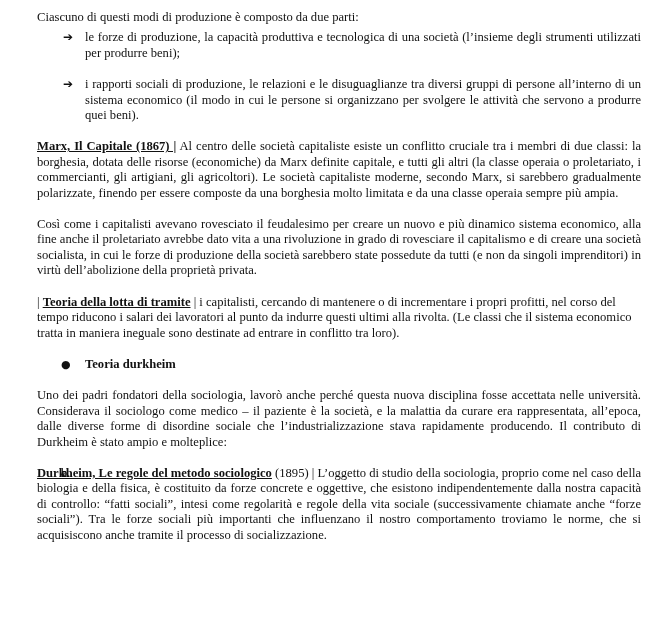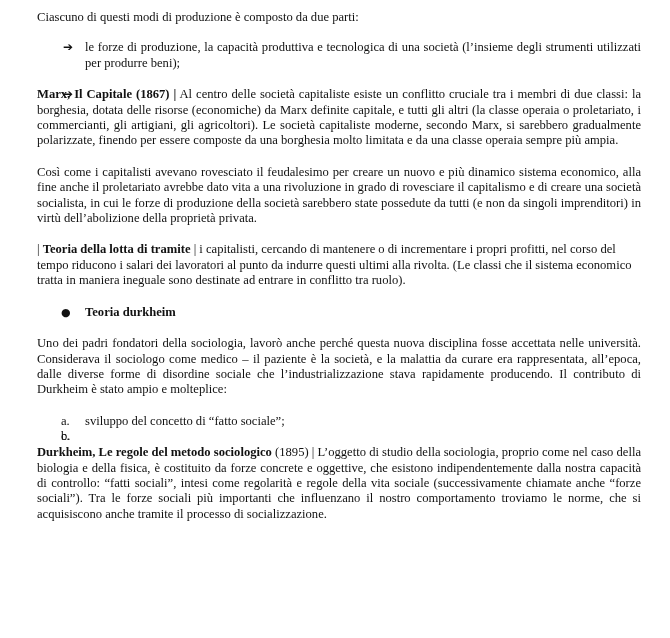--- a/index.html
+++ b/index.html
@@ -17,42 +17,42 @@
       color: #111111;
     }
     .page {
       position: relative;
       padding: 10px 29px 0 37px;
       box-sizing: border-box;
       width: 670px;
     }
     p { margin: 0; }
     .justify { text-align: justify; }
-    .intro { margin-bottom: 15px; }
+    .intro { margin-bottom: 5px; }
     .arrow-list {
       list-style: none;
       margin: 0;
       padding: 0;
     }
     .arrow-item {
       position: relative;
       padding-left: 48px;
       margin-bottom: 16px;
     }
     .arrow-item .arrow {
       position: absolute;
       left: 26px;
       top: 0;
       font-family: "DejaVu Sans", sans-serif;
       font-weight: bold;
       font-size: 12px;
     }
     .arrow-list .arrow-item:last-child { margin-bottom: 16px; }
     .para { margin-bottom: 16px; }
-    b { font-weight: bold; }
+    b { font-weight: bold; text-decoration: underline; }
     .bullet-heading {
       position: relative;
       padding-left: 48px;
       margin-bottom: 16px;
       font-weight: bold;
     }
     .bullet-heading .dot {
       position: absolute;
       left: 24px;
       top: 0;
@@ -82,44 +82,44 @@
 
   <p class="intro">Ciascuno di questi modi di produzione è composto da due parti:</p>
 
   <ul class="arrow-list">
     <li class="arrow-item justify">
       <span class="arrow">➔</span>
       <span>le forze di produzione, la capacità produttiva e tecnologica di una società (l’insieme degli strumenti utilizzati per produrre beni);</span>
     </li>
     <li class="arrow-item justify">
       <span class="arrow">➔</span>
+      <span>i rapporti sociali di produzione, le relazioni e le disuguaglianze tra diversi gruppi di persone all’interno di un sistema economico (il modo in cui le persone si organizzano per svolgere le attività che servono a produrre quei beni).</span>
     </li>
   </ul>
 
   <p class="para justify">
     <b>Marx, Il Capitale (1867) |</b><span> Al centro delle società capitaliste esiste un conflitto cruciale tra i membri di due classi: la borghesia, dotata delle risorse (economiche) da Marx definite capitale, e tutti gli altri (la classe operaia o proletariato, i commercianti, gli artigiani, gli agricoltori). Le società capitaliste moderne, secondo Marx, si sarebbero gradualmente polarizzate, finendo per essere composte da una borghesia molto limitata e da una classe operaia sempre più ampia.</span>
   </p>
 
   <p class="para justify">Così come i capitalisti avevano rovesciato il feudalesimo per creare un nuovo e più dinamico sistema economico, alla fine anche il proletariato avrebbe dato vita a una rivoluzione in grado di rovesciare il capitalismo e di creare una società socialista, in cui le forze di produzione della società sarebbero state possedute da tutti (e non da singoli imprenditori) in virtù dell’abolizione della proprietà privata.</p>
 
   <p class="para">
-    <span>| </span><b>Teoria della lotta di tramite</b><span> | i capitalisti, cercando di mantenere o di incrementare i propri profitti, nel corso del tempo riducono i salari dei lavoratori al punto da indurre questi ultimi alla rivolta. (Le classi che il sistema economico tratta in maniera ineguale sono destinate ad entrare in conflitto tra ruolo).</span>
+    <span>| </span><b>Teoria della lotta di tramite</b><span> | i capitalisti, cercando di mantenere o di incrementare i propri profitti, nel corso del tempo riducono i salari dei lavoratori al punto da indurre questi ultimi alla rivolta. (Le classi che il sistema economico tratta in maniera ineguale sono destinate ad entrare in conflitto tra loro).</span>
   </p>
 
   <div class="bullet-heading">
     <span class="dot">●</span>
     <span>Teoria durkheim</span>
   </div>
 
   <p class="para justify">Uno dei padri fondatori della sociologia, lavorò anche perché questa nuova disciplina fosse accettata nelle università. Considerava il sociologo come medico – il paziente è la società, e la malattia da curare era rappresentata, all’epoca, dalle diverse forme di disordine sociale che l’industrializzazione stava rapidamente producendo. Il contributo di Durkheim è stato ampio e molteplice:</p>
 
   <ol class="alpha-list">
     <li class="alpha-item">
       <span class="marker">a.</span>
-      <span>sviluppo del concetto di “fatto sociale”;</span>
     </li>
     <li class="alpha-item">
       <span class="marker">b.</span>
     </li>
     <li class="alpha-item">
       <span class="marker">c.</span>
     </li>
   </ol>
 
   <p class="para justify">

